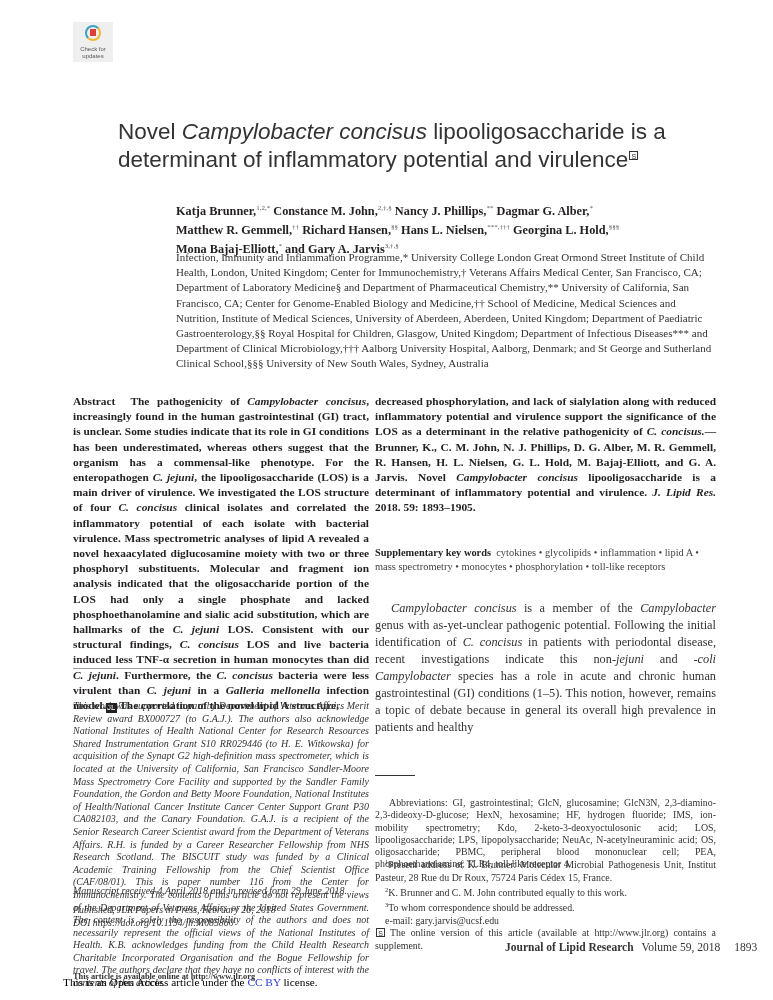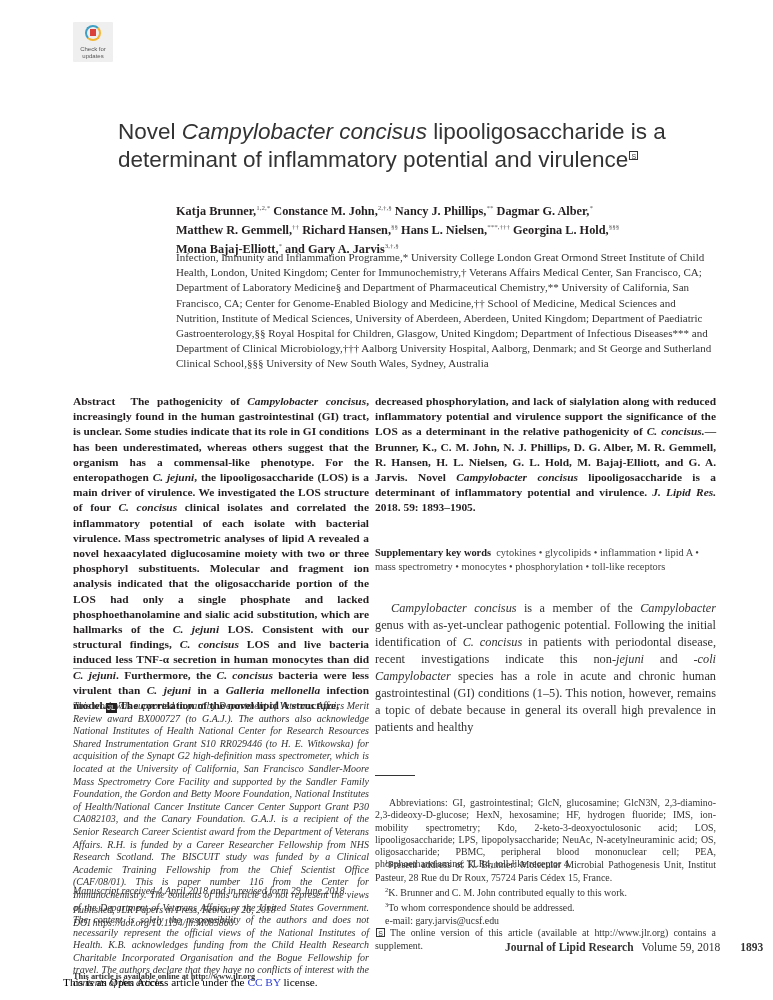--- a/index.html
+++ b/index.html
@@ -32,21 +32,21 @@
   .rule-right { left: 375px; top: 775px; width: 40px; height: 1px; background: #333; }
   .abbr { top: 797px; font-size: 9.9px; line-height: 12.3px; text-align: justify; color: #333; }
   .abbr .indent { display: inline-block; width: 14px; }
   .notes { top: 856px; font-size: 9.9px; line-height: 12.3px; color: #333; text-align: justify; }
   .notes sup { font-size: 6.5px; }
   .notes .indent { display: inline-block; width: 10px; }
   .footer-left { left: 73px; top: 972px; font-size: 8.4px; font-weight: bold; color: #333; }
   .footer-right { left: 505px; top: 941px; font-size: 11.5px; color: #333; }
   .footer-right .journal { font-weight: bold; }
   .footer-right .vol { margin-left: 8px; }
-  .footer-right .page { margin-left: 20px; font-weight: bold; }
+  .footer-right .page { margin-left: 14px; font-weight: normal; }
   .oa { left: 63px; top: 976px; font-size: 11.3px; color: #000; }
   .oa .cc { color: #2b3bd6; }
   .ja-icon { display: inline-block; width: 11px; height: 10px; background: #231f20; color: #fff; font-size: 7px; line-height: 10px; text-align: center; vertical-align: -1px; font-family: "Liberation Sans", sans-serif; }
 </style>
 </head>
 <body>
 
 <div class="abs badge">
   <div class="ring"></div>
   <div class="flag"></div>

